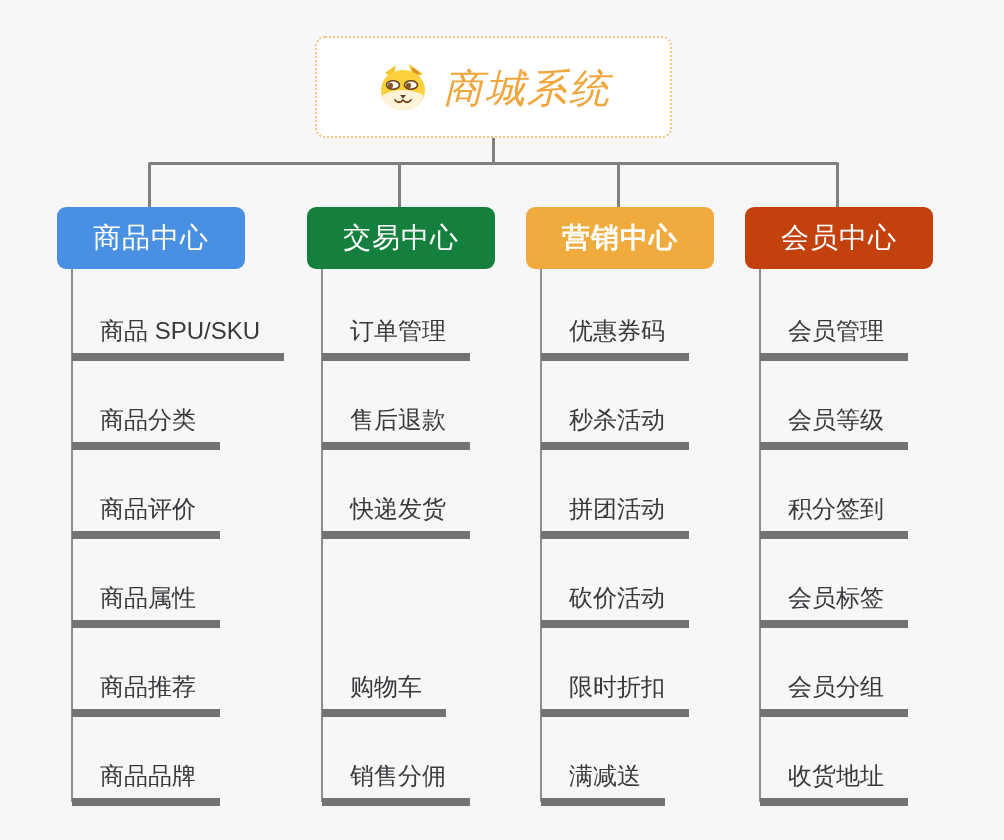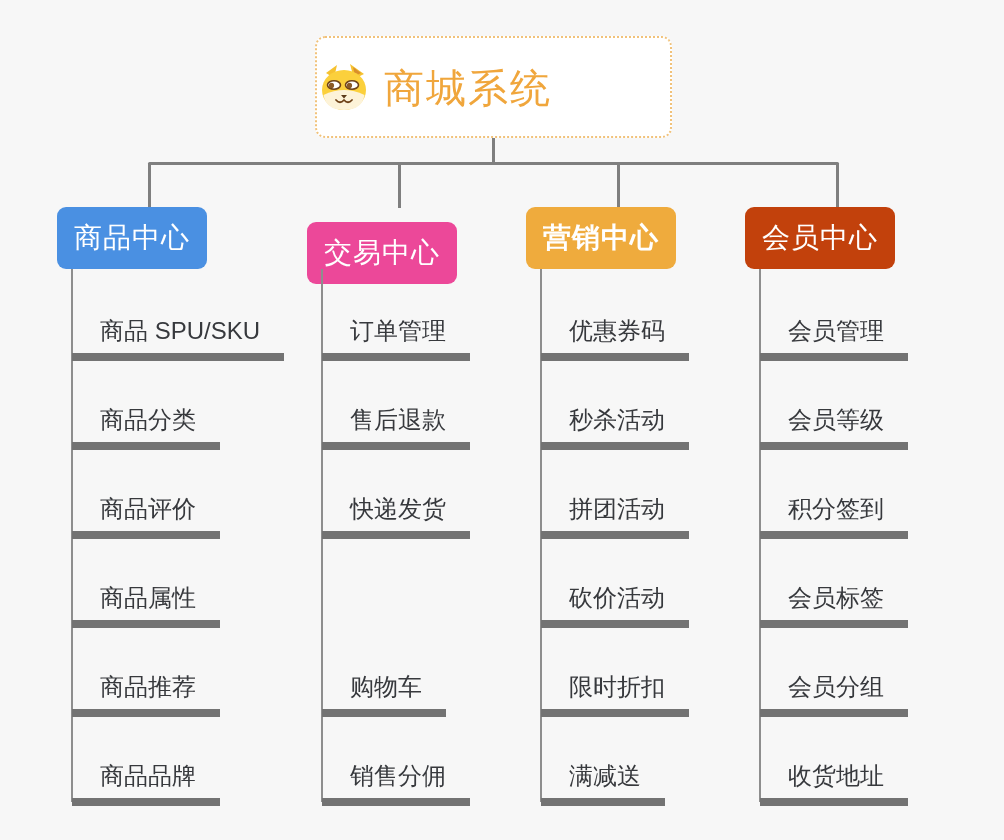--- a/index.html
+++ b/index.html
@@ -22,42 +22,43 @@
   #conn-drop-3{left:836px;}
 
   
   .root-node{
     position:absolute; left:315px; top:36px;
     width:357px; height:102px;
     box-sizing:border-box;
     background:#ffffff;
     border:2px dotted #f1c27a;
     border-radius:10px;
-    display:flex; align-items:center; 
+    display:flex; align-items:center; justify-content:center;
     gap:13px;
+    font-style:italic;
   }
   .root-title{
     font-size:40px;
     color:#f0a63c;
     letter-spacing:2px;
     line-height:1;
     padding-top:2px;
   }
   .dog-icon{width:54px; height:52px; display:block;}
 
   
   .branch{position:absolute; top:207px; width:262px; height:633px;}
   .branch.b0{left:57px;}
   .branch.b1{left:307px;}
   .branch.b2{left:526px;}
   .branch.b3{left:745px;}
 
   .branch-header{
     position:absolute; left:0; top:0;
-    width:150px; height:62px;
+    width:188px; height:62px;
     border-radius:9px;
     display:flex; align-items:center; justify-content:center;
     color:#ffffff;
     font-size:28px;
     letter-spacing:1px;
     box-sizing:border-box;
   }
   .trunk{
     position:absolute; left:14px; top:62px;
     width:2px; height:533px;
@@ -121,21 +122,21 @@
   <div class="trunk"></div>
   <div class="leaf r0">商品 SPU/SKU</div>
   <div class="leaf r1">商品分类</div>
   <div class="leaf r2">商品评价</div>
   <div class="leaf r3">商品属性</div>
   <div class="leaf r4">商品推荐</div>
   <div class="leaf r5">商品品牌</div>
 </div>
 
 <div class="branch b1">
-  <div class="branch-header" style="background: #ec4899; margin-top: 15px;">
+  <div class="branch-header" style="background: #15803d;">
     <span>交易中心</span>
   </div>
   <div class="trunk"></div>
   <div class="leaf r0">订单管理</div>
   <div class="leaf r1">售后退款</div>
   <div class="leaf r2">快递发货</div>
   <div class="leaf r4">购物车</div>
   <div class="leaf r5">销售分佣</div>
 </div>
 

